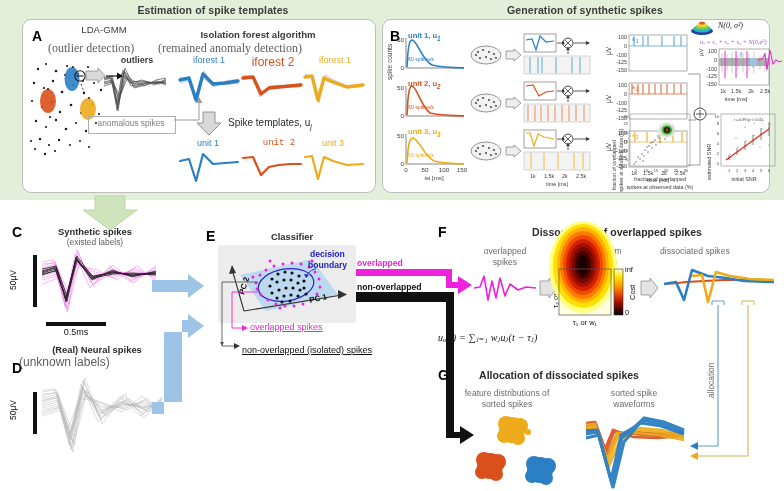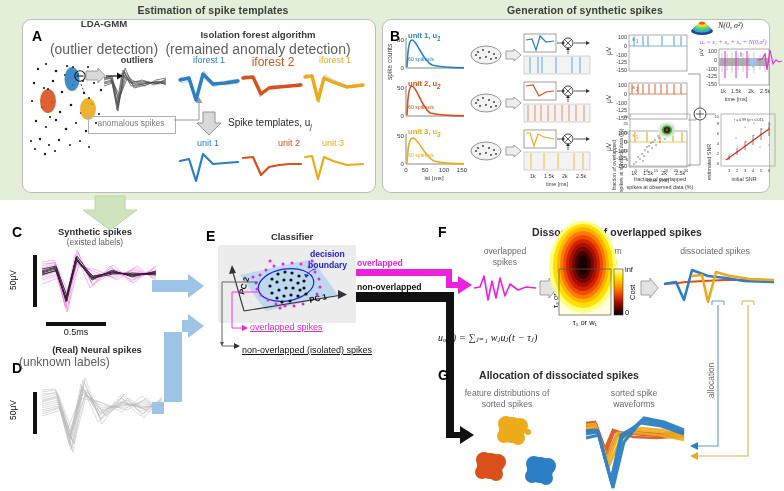--- a/index.html
+++ b/index.html
@@ -8,21 +8,21 @@
   .abs{position:absolute;}
   
   #green-band{left:0;top:0;width:784px;height:200px;background:#e4efd9;}
   #band-title-left{left:58px;top:4px;width:310px;text-align:center;font-size:10.5px;font-weight:bold;color:#3b3b3b;letter-spacing:.1px;}
   #band-title-right{left:420px;top:4px;width:330px;text-align:center;font-size:10.5px;font-weight:bold;color:#3b3b3b;letter-spacing:.1px;}
   .white-card{background:#fff;border:1px solid #bdbdbd;border-radius:9px;}
   #cardA{left:22px;top:19px;width:352px;height:172px;}
   #cardB{left:382px;top:19px;width:386px;height:172px;}
   .panel-letter{font-weight:bold;font-size:14px;color:#000;}
   .hdr{font-size:9.6px;color:#3b3b3b;text-align:center;}
-  .sub{font-size:14px;color:#5e5e5e;text-align:center;}
+  .sub{font-size:12px;color:#5e5e5e;font-family:Liberation Serif, serif;}
   .lbl-blue{color:#2b7fc4;}
   .lbl-orange{color:#d9501b;}
   .lbl-yellow{color:#edab1b;}
   .gray-box{background:#ececec;border-radius:3px;}
   svg{display:block;overflow:visible;}
   .mono-it{font-family:"Liberation Serif","DejaVu Serif",serif;font-style:italic;}
   .axtxt{font-size:6.2px;fill:#3b3b3b;font-family:"Liberation Sans",sans-serif;}
   .axtxt2{font-size:5.4px;fill:#3b3b3b;font-family:"Liberation Sans",sans-serif;}
   .ttl-bold{font-weight:bold;font-size:10.5px;color:#2b2b2b;}
   u.mg{color:#e926d6;text-decoration:underline;}
@@ -35,21 +35,21 @@
 
 <div class="abs" id="band-title-left">Estimation of spike templates</div>
 <div class="abs" id="band-title-right">Generation of synthetic spikes</div>
 
 <svg class="abs" style="left:82px;top:196px;" width="60" height="36">
   <polygon points="13,0 43,0 43,14 55,14 28,34 1,14 13,14" fill="#cfe3bd" stroke="#bcd6a6" stroke-width="1"></polygon>
 </svg>
 
 <div class="abs white-card" id="cardA"></div>
 <div class="abs panel-letter" style="left:32px;top:28px;">A</div>
-<div class="abs hdr" style="left:48px;top:18px;width:112px;font-weight:bold;">LDA-GMM</div>
+<div class="abs hdr" style="left:48px;top:24px;width:112px;font-weight:normal;">LDA-GMM</div>
 <div class="abs sub" style="left:48px;top:41px;width:112px;">(outlier detection)</div>
 <div class="abs hdr" style="left:158px;top:29px;width:200px;font-weight:bold;">Isolation forest algorithm</div>
 <div class="abs sub" style="left:158px;top:41px;width:200px;">(remained anomaly detection)</div>
 
 <svg class="abs" style="left:26px;top:57px;" width="100" height="106">
   <g fill="#1a1a1a">
     <circle cx="12" cy="12" r="1.2"></circle>
       <circle cx="20" cy="7" r="1.1"></circle>
       <circle cx="30" cy="14" r="1.3"></circle>
     <circle cx="41" cy="9" r="1.1"></circle>
@@ -162,21 +162,21 @@
 </svg>
 
 <svg class="abs" style="left:196px;top:112px;" width="26" height="24">
   <polygon points="7,0 19,0 19,11 25,11 13,23 1,11 7,11" fill="#d9d9d9" stroke="#8a8a8a" stroke-width=".9"></polygon>
 </svg>
 <div class="abs" style="left:228px;top:117px;font-size:10px;color:#2b2b2b;">
   <span>Spike templates, u</span><sub style="font-style:italic;font-size:7px;">j</sub>
 </div>
 
 <div class="abs hdr lbl-blue" style="left:182px;top:138px;width:52px;font-size:9px;">unit 1</div>
-<div class="abs hdr lbl-orange" style="left:263px;top:138px;width:52px;font-size:9px;">unit 2</div>
+<div class="abs hdr lbl-orange" style="left:253px;top:138px;width:52px;font-size:9px;font-family:Liberation Mono, monospace;">unit 2</div>
 <div class="abs hdr lbl-yellow" style="left:307px;top:138px;width:52px;font-size:9px;">unit 3</div>
 
 <svg class="abs" style="left:180px;top:151px;" width="58" height="34">
   <path d="M0,10 L9,8 L16,30 L23,3 L33,13 L45,12 L58,11" fill="none" stroke="#2b7fc4" stroke-width="2.2" stroke-linecap="round" stroke-linejoin="round"></path>
 </svg>
 <svg class="abs" style="left:243px;top:151px;" width="58" height="34">
   <path d="M0,7 L10,6 L18,24 L26,16 L36,14 L47,13 L58,13" fill="none" stroke="#d9501b" stroke-width="2.2" stroke-linecap="round" stroke-linejoin="round"></path>
 </svg>
 <svg class="abs" style="left:305px;top:151px;" width="58" height="34">
   <path d="M0,6 L7,5 L13,28 L19,6 L28,10 L42,14 L58,13" fill="none" stroke="#edab1b" stroke-width="2.2" stroke-linecap="round" stroke-linejoin="round"></path>
@@ -809,21 +809,21 @@
 </svg>
 <div class="abs" style="left:625px;top:265px;font-size:7.5px;color:#111;">inf</div>
 <div class="abs" style="left:625px;top:308px;font-size:7.5px;color:#111;">0</div>
 <div class="abs" style="left:628px;top:300px;transform:rotate(-90deg);transform-origin:left top;font-size:7.5px;color:#111;">Cost</div>
 <div class="abs" style="left:559px;top:318px;width:52px;text-align:center;font-size:7.5px;color:#111;">τ₁ or w₁</div>
 
 <svg class="abs" style="left:641px;top:278px;" width="18" height="20">
   <polygon points="0,3 9,3 9,0 17,10 9,20 9,17 0,17" fill="#e3e3e3" stroke="#999" stroke-width=".9"></polygon>
 </svg>
 
-<div class="abs" style="left:660px;top:246px;width:110px;text-align:center;font-size:8.6px;color:#6a6a6a;">dissociated spikes</div>
+<div class="abs" style="left:660px;top:246px;width:110px;text-align:left;font-size:8.6px;color:#6a6a6a;">dissociated spikes</div>
 <svg class="abs" style="left:664px;top:262px;" width="110" height="48">
   <path d="M0,22 L14,21 L22,20 L40,19 L60,18 L80,18 L110,18" fill="none" stroke="#d9501b" stroke-width="2.2" stroke-linejoin="round"></path>
   <path d="M0,22 L12,20 L20,38 L28,8 L44,14 L62,16 L80,19 L110,20" fill="none" stroke="#2b7fc4" stroke-width="2.6" stroke-linejoin="round"></path>
   <path d="M28,14 L38,13 L44,40 L52,10 L66,14 L86,17 L110,18" fill="none" stroke="#edab1b" stroke-width="2.6" stroke-linejoin="round"></path>
 </svg>
 
 <div class="abs mono-it" style="left:438px;top:332px;font-size:10px;color:#111;letter-spacing:.2px;">
   <span>uₒ(t) = ∑ⱼ₌₁  wⱼuⱼ(t − τⱼ)</span>
 </div>
 

